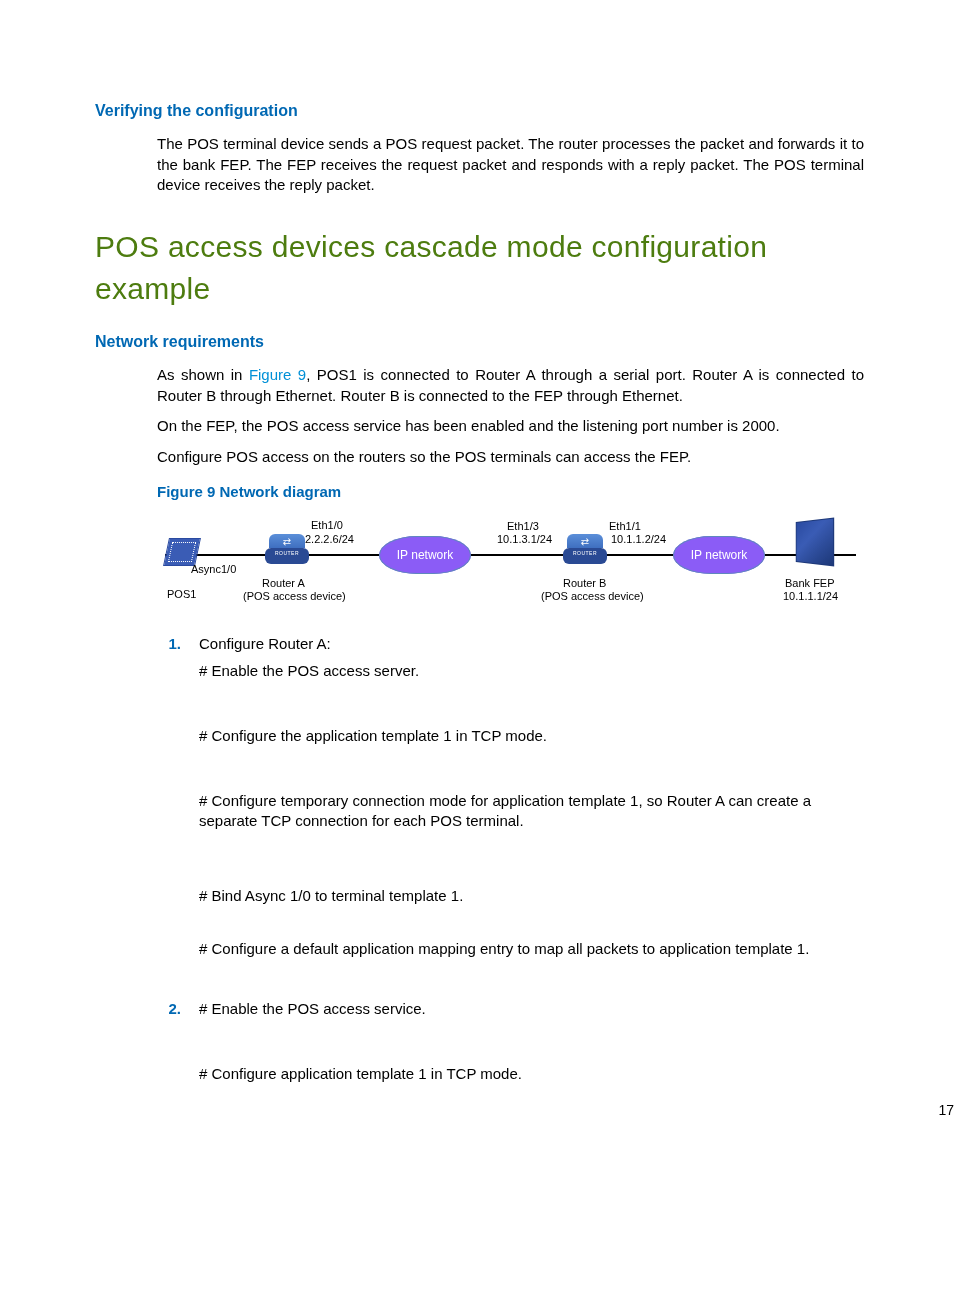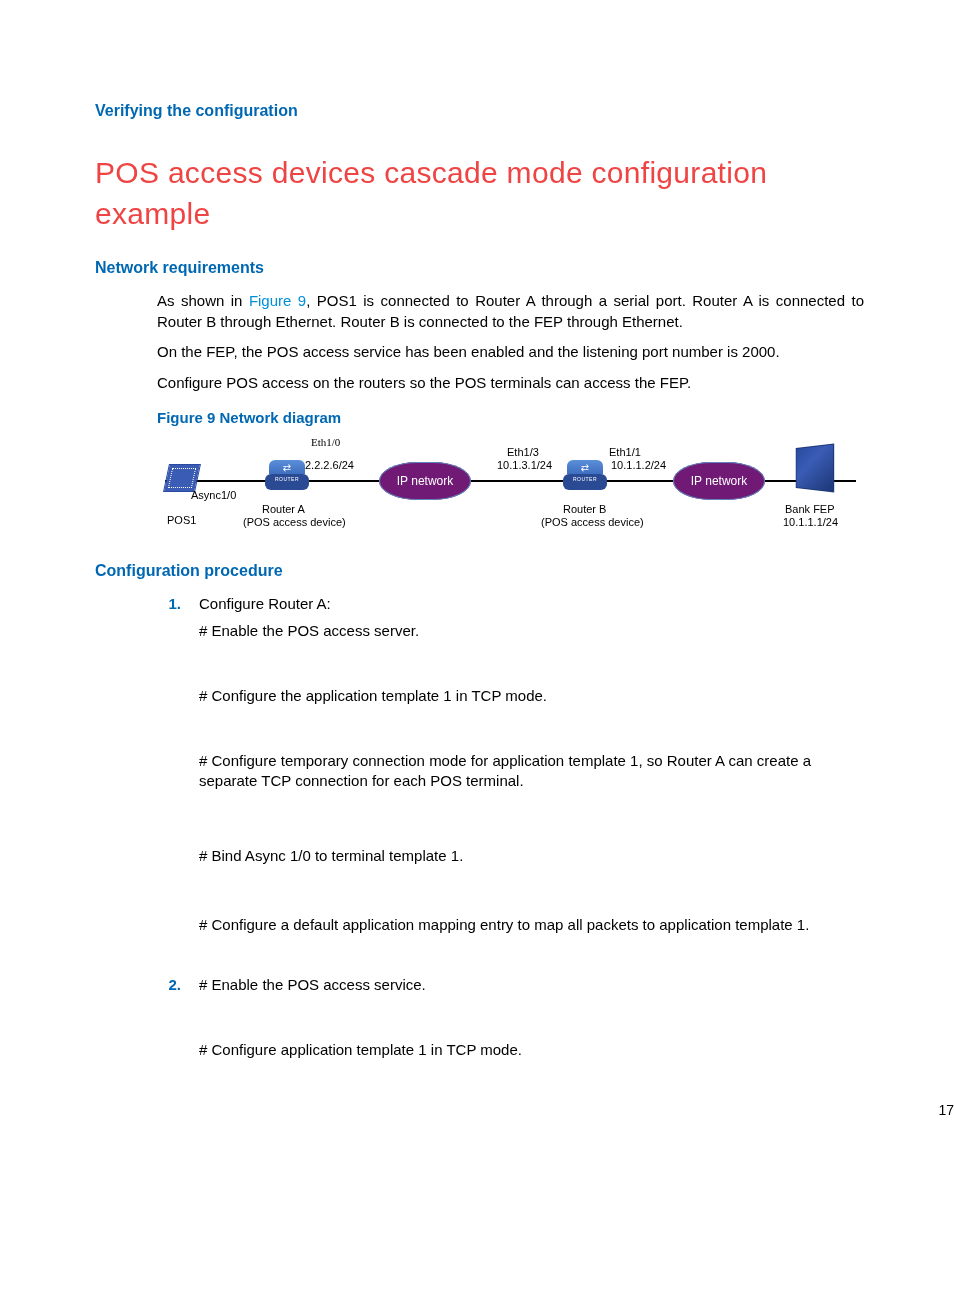--- a/index.html
+++ b/index.html
@@ -26,21 +26,21 @@
   }
   .body-block {
     margin-left: 62px;
     margin-right: 0;
   }
   .para {
     margin: 0 0 10px 0;
     text-align: justify;
   }
   .h2 {
-    color: #ef4444;
+    color: #4d7c0f;
     font-weight: 300;
     font-size: 30px;
     margin: 30px 0 22px 0;
     letter-spacing: 0.3px;
   }
   .fig-ref {
     color: #0090d7;
   }
   .fig-cap {
     color: #0068b3;
@@ -65,21 +65,21 @@
   }
   .node {
     position: absolute;
     text-align: center;
     font-size: 11px;
     line-height: 1.2;
     z-index: 2;
   }
   .cloud {
     position: absolute;
-    background: #701a75;
+    background: #8b5cf6;
     color: #fff;
     font-size: 12px;
     border-radius: 50% / 60%;
     width: 92px;
     height: 38px;
     line-height: 38px;
     text-align: center;
     top: 28px;
     z-index: 1;
     box-shadow: inset 0 0 0 1px #5e88bd;
@@ -161,20 +161,23 @@
     text-align: right;
     font-size: 14px;
   }
 </style>
 </head>
 <body>
 
 <div class="page">
 
   <div class="h3">Verifying the configuration</div>
+  <div class="body-block">
+    <p class="para">The POS terminal device sends a POS request packet. The router processes the packet and forwards it to the bank FEP. The FEP receives the request packet and responds with a reply packet. The POS terminal device receives the reply packet.</p>
+  </div>
 
   <div class="h2">POS access devices cascade mode configuration example</div>
 
   <div class="h3">Network requirements</div>
   <div class="body-block">
     <p class="para">
       <span>As shown in </span><span class="fig-ref">Figure 9</span><span>, POS1 is connected to Router A through a serial port. Router A is connected to Router B through Ethernet. Router B is connected to the FEP through Ethernet.</span>
     </p>
     <p class="para">On the FEP, the POS access service has been enabled and the listening port number is 2000.</p>
     <p class="para">Configure POS access on the routers so the POS terminals can access the FEP.</p>
@@ -184,21 +187,21 @@
 
   <div class="diagram">
     <div class="line"></div>
 
     <div class="node" style="left:0; top:30px; width:50px;">
       <div class="pos-icon"></div>
     </div>
     <div class="iface-label" style="left:34px; top:55px;">Async1/0</div>
     <div class="iface-label" style="left:10px; top:80px;">POS1</div>
 
-    <div class="iface-label" style="left:154px; top:2px;font-family:Liberation Serif, serif;">Eth1/0</div>
+    <div class="iface-label" style="left:154px; top:11px;">Eth1/0</div>
     <div class="iface-label" style="left:148px; top:25px;">2.2.2.6/24</div>
     <div class="node" style="left:108px; top:40px;">
       <div class="router-icon">
           <span class="arrows">⇄</span>
         </div>
     </div>
     <div class="iface-label" style="left:105px; top:69px;">Router  A</div>
     <div class="iface-label" style="left:86px; top:82px;">(POS access device)</div>
 
     <div class="cloud" style="left:222px;">IP network</div>
@@ -219,31 +222,30 @@
 
     <div class="cloud" style="left:516px;">IP network</div>
 
     <div class="node" style="left:636px; top:22px;">
       <div class="server-icon"></div>
     </div>
     <div class="iface-label" style="left:628px; top:69px;">Bank FEP</div>
     <div class="iface-label" style="left:626px; top:82px;">10.1.1.1/24</div>
   </div>
 
-  <div class="h3">Configuration procedure</div>
 
   <div class="ol">
     <div class="li">
       <div class="li-num">1.</div>
       <div class="li-body">
         <p class="tight">Configure Router A:</p>
         <p class="step"># Enable the POS access server.</p>
         <p class="step"># Configure the application template 1 in TCP mode.</p>
         <p class="step" style="margin-bottom:54px;"># Configure temporary connection mode for application template 1, so Router A can create a separate TCP connection for each POS terminal.</p>
-        <p class="step" style="margin-bottom:48px;"># Bind Async 1/0 to terminal template 1.</p>
+        <p class="step" style="margin-bottom:32px;"># Bind Async 1/0 to terminal template 1.</p>
         <p class="step-short"># Configure a default application mapping entry to map all packets to application template 1.</p>
       </div>
     </div>
 
     <div class="li">
       <div class="li-num">2.</div>
       <div class="li-body">
         <p class="step"># Enable the POS access service.</p>
         <p class="step"># Configure application template 1 in TCP mode.</p>
       </div>

